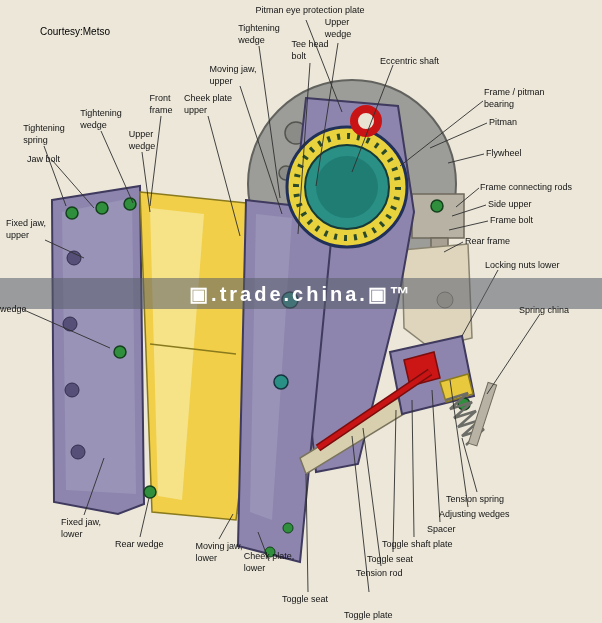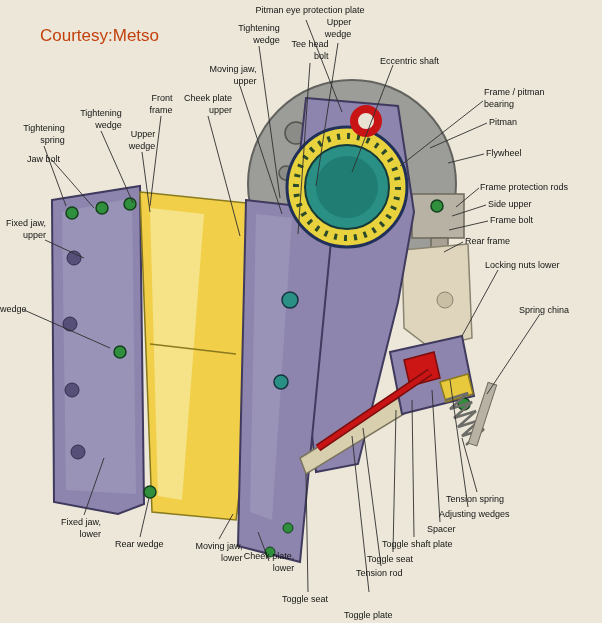--- a/index.html
+++ b/index.html
@@ -2,22 +2,22 @@
 <html><head>
 <meta charset="utf-8">
 <style>
   * { margin:0; padding:0; box-sizing:border-box; }
   html,body { background:#c9c4b4; }
   body { font-family:"Liberation Sans", sans-serif; }
   .stage { position:relative; width:602px; height:623px; background:#ece7d9; overflow:hidden; margin:0 auto; }
   svg.draw { position:absolute; left:0; top:0; }
   .ld { stroke:#2f2f2f; stroke-width:0.9; }
   .lbl { position:absolute; font-size:9px; line-height:1.3; color:#141414; white-space:pre-line; }
-  .lbl.c { text-align:right; transform:translateX(-50%); }
-  .courtesy { position:absolute; left:40px; top:26px; font-size:17px; color:#c2410c; }
+  .lbl.c { text-align:left; transform:translateX(-50%); }
+  .courtesy { position:absolute; left:40px; top:26px; font-size:10px; color:#000000; }
   .watermark { position:absolute; left:0; top:278px; width:602px; height:31px;
                background:rgba(88,92,106,0.55); color:#ffffff; display:flex;
                align-items:center; justify-content:center; font-size:20px;
                font-weight:bold; letter-spacing:3px; }
 </style>
 </head>
 <body>
 
 <div class="stage">
 
@@ -127,36 +127,39 @@
       <line class="ld" x1="369" y1="592" x2="352" y2="436"></line>
       <line class="ld" x1="381" y1="566" x2="363" y2="428"></line>
       <line class="ld" x1="393" y1="552" x2="396" y2="410"></line>
       <line class="ld" x1="414" y1="537" x2="412" y2="400"></line>
       <line class="ld" x1="440" y1="522" x2="432" y2="390"></line>
       <line class="ld" x1="468" y1="507" x2="450" y2="380"></line>
       <line class="ld" x1="477" y1="492" x2="462" y2="438"></line>
     </g>
   </svg>
 
+  <div class="watermark">
+    <span>▣.trade.china.▣™</span>
+  </div>
 
   <div class="courtesy">Courtesy:Metso</div>
 
   <div class="lbl c" style="left:310px;top:5px">Pitman eye protection plate</div>
   <div class="lbl c" style="left:259px;top:23px">Tightening
 wedge</div>
   <div class="lbl c" style="left:338px;top:17px">Upper
 wedge</div>
   <div class="lbl c" style="left:310px;top:39px">Tee head
 bolt</div>
   <div class="lbl" style="left:380px;top:56px">Eccentric shaft</div>
   <div class="lbl" style="left:484px;top:87px">Frame / pitman
 bearing</div>
   <div class="lbl" style="left:489px;top:117px">Pitman</div>
   <div class="lbl" style="left:486px;top:148px">Flywheel</div>
-  <div class="lbl" style="left:480px;top:182px">Frame protection rods</div>
+  <div class="lbl" style="left:480px;top:182px">Frame connecting rods</div>
   <div class="lbl" style="left:488px;top:199px">Side upper</div>
   <div class="lbl" style="left:490px;top:215px">Frame bolt</div>
   <div class="lbl" style="left:465px;top:236px">Rear frame</div>
   <div class="lbl" style="left:485px;top:260px">Locking nuts lower</div>
   <div class="lbl" style="left:519px;top:305px">Spring china</div>
   <div class="lbl c" style="left:233px;top:64px">Moving jaw,
 upper</div>
   <div class="lbl c" style="left:161px;top:93px">Front
 frame</div>
   <div class="lbl c" style="left:208px;top:93px">Cheek plate

